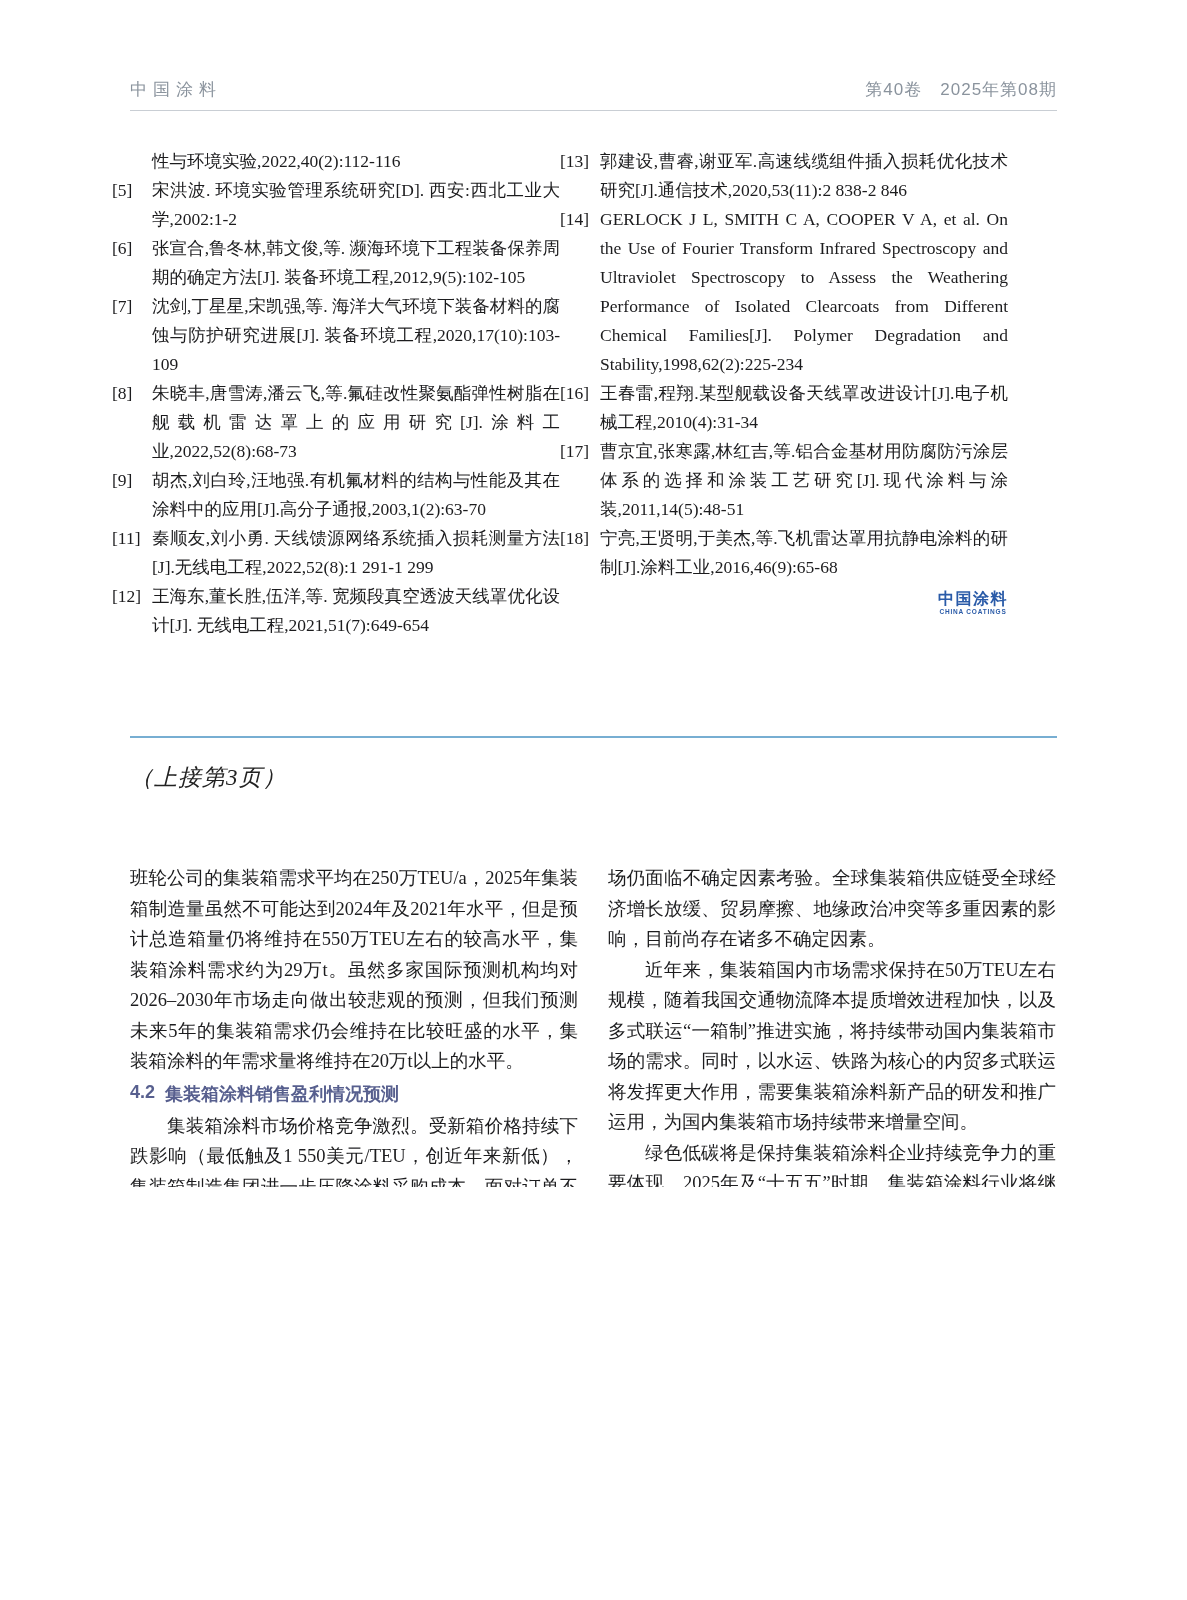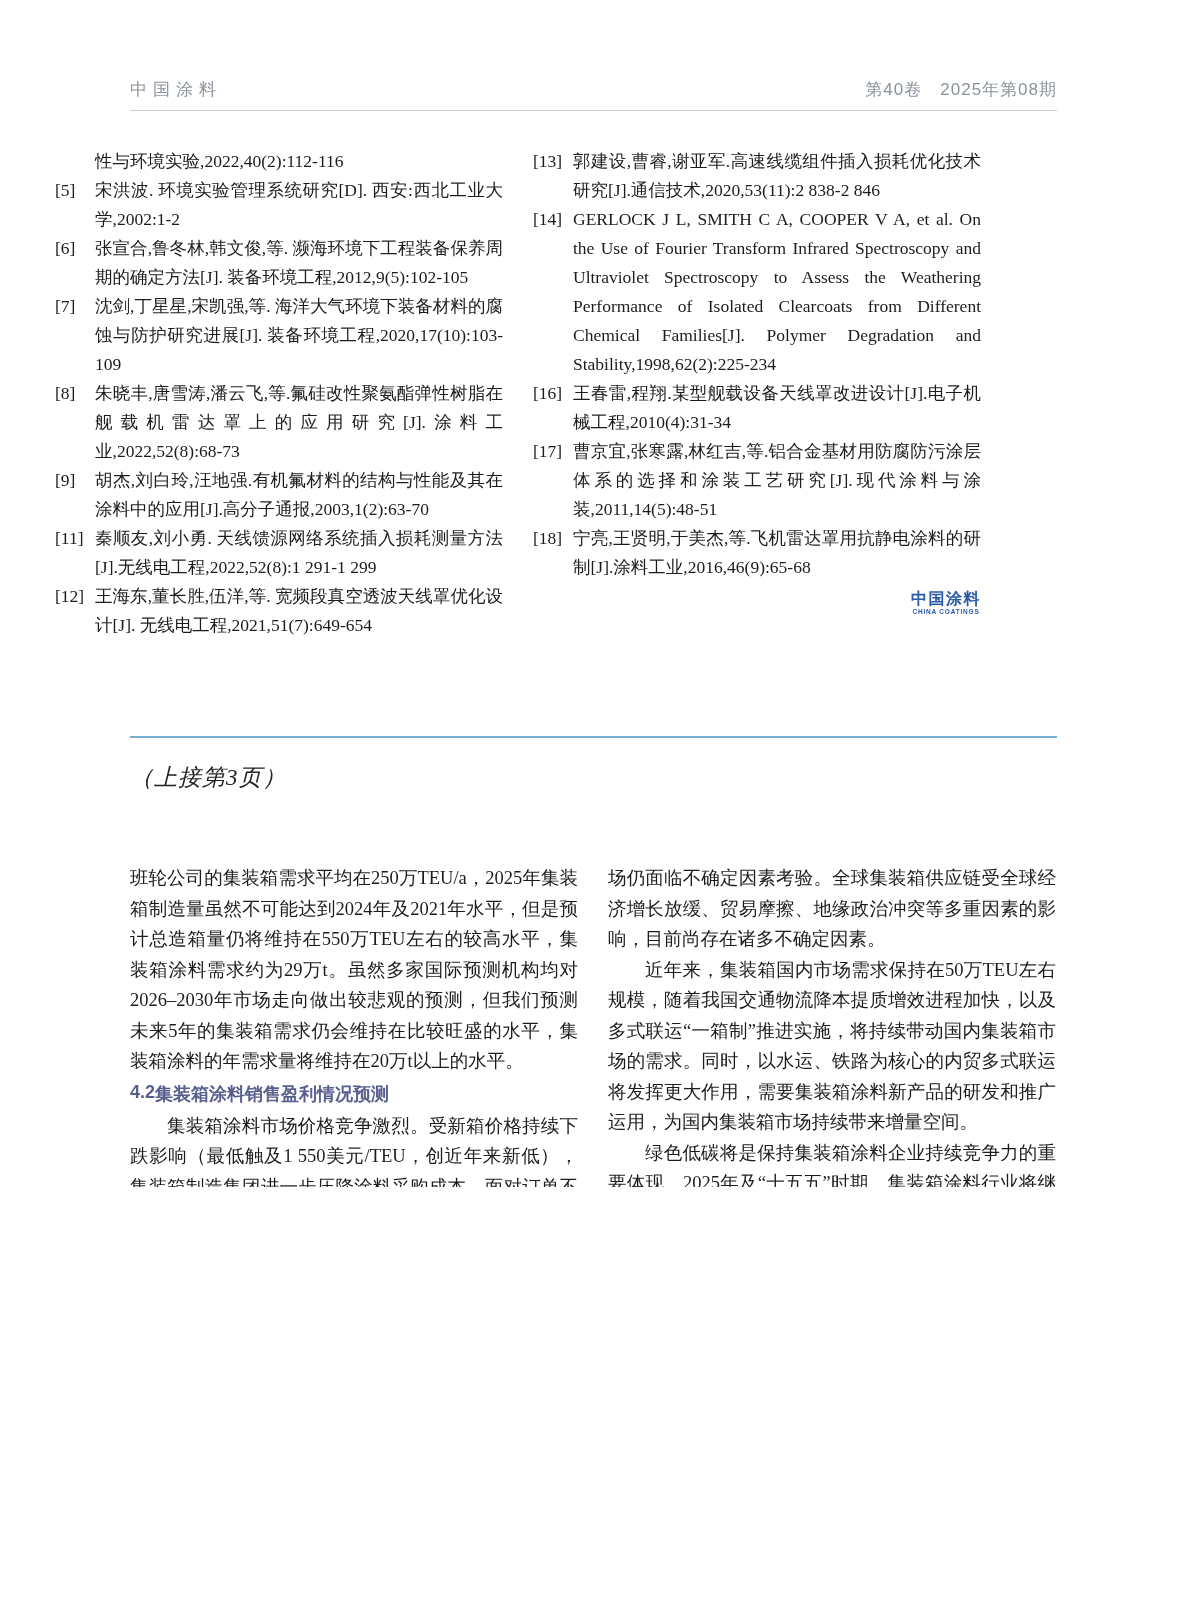--- a/index.html
+++ b/index.html
@@ -18,22 +18,22 @@
     padding-top:78px; padding-bottom:9px;
     border-bottom:1px solid #c9ced4;
     display:flex; justify-content:space-between; align-items:flex-end;
     font-family:"Liberation Sans","DejaVu Sans",sans-serif;
     color:#8a939d; font-size:17px;
   }
   .header .journal { letter-spacing:6px; }
   .header .issue { letter-spacing:1px; }
   
   .refs {
-    margin:36px 55px 0;
-    display:flex; gap:30px;
+    margin:36px 112px 0;
+    display:flex; 
   }
   .ref-col { width:448px; }
   .ref {
     display:flex;
     font-size:17.5px; line-height:29px;
     text-align:justify;
   }
   .ref .ref-num { flex:0 0 40px; }
   .ref .ref-text { flex:1; }
   .ref.cont .ref-text { }
@@ -66,21 +66,21 @@
   .body-col p {
     font-size:18.5px; line-height:30.5px;
     text-align:justify; text-indent:2em;
   }
   .body-col p.noindent { text-indent:0; }
   .h2 {
     font-family:"Liberation Sans","DejaVu Sans",sans-serif;
     font-weight:bold; color:#575f8e; font-size:18px;
     margin:5px 0 5px; display:flex;
   }
-  .h2 .h-num { margin-right:0; }
+  .h2 .h-num { margin-right:10px; }
   .h1 {
     font-family:"Liberation Sans","DejaVu Sans",sans-serif;
     font-weight:bold; color:#575f8e; font-size:25px;
     margin:26px 0 14px; display:flex;
     letter-spacing:2px;
   }
   .h1 .h-num { margin-right:20px; }
   
   .footer {
     position:absolute; left:130px; top:1492px;

